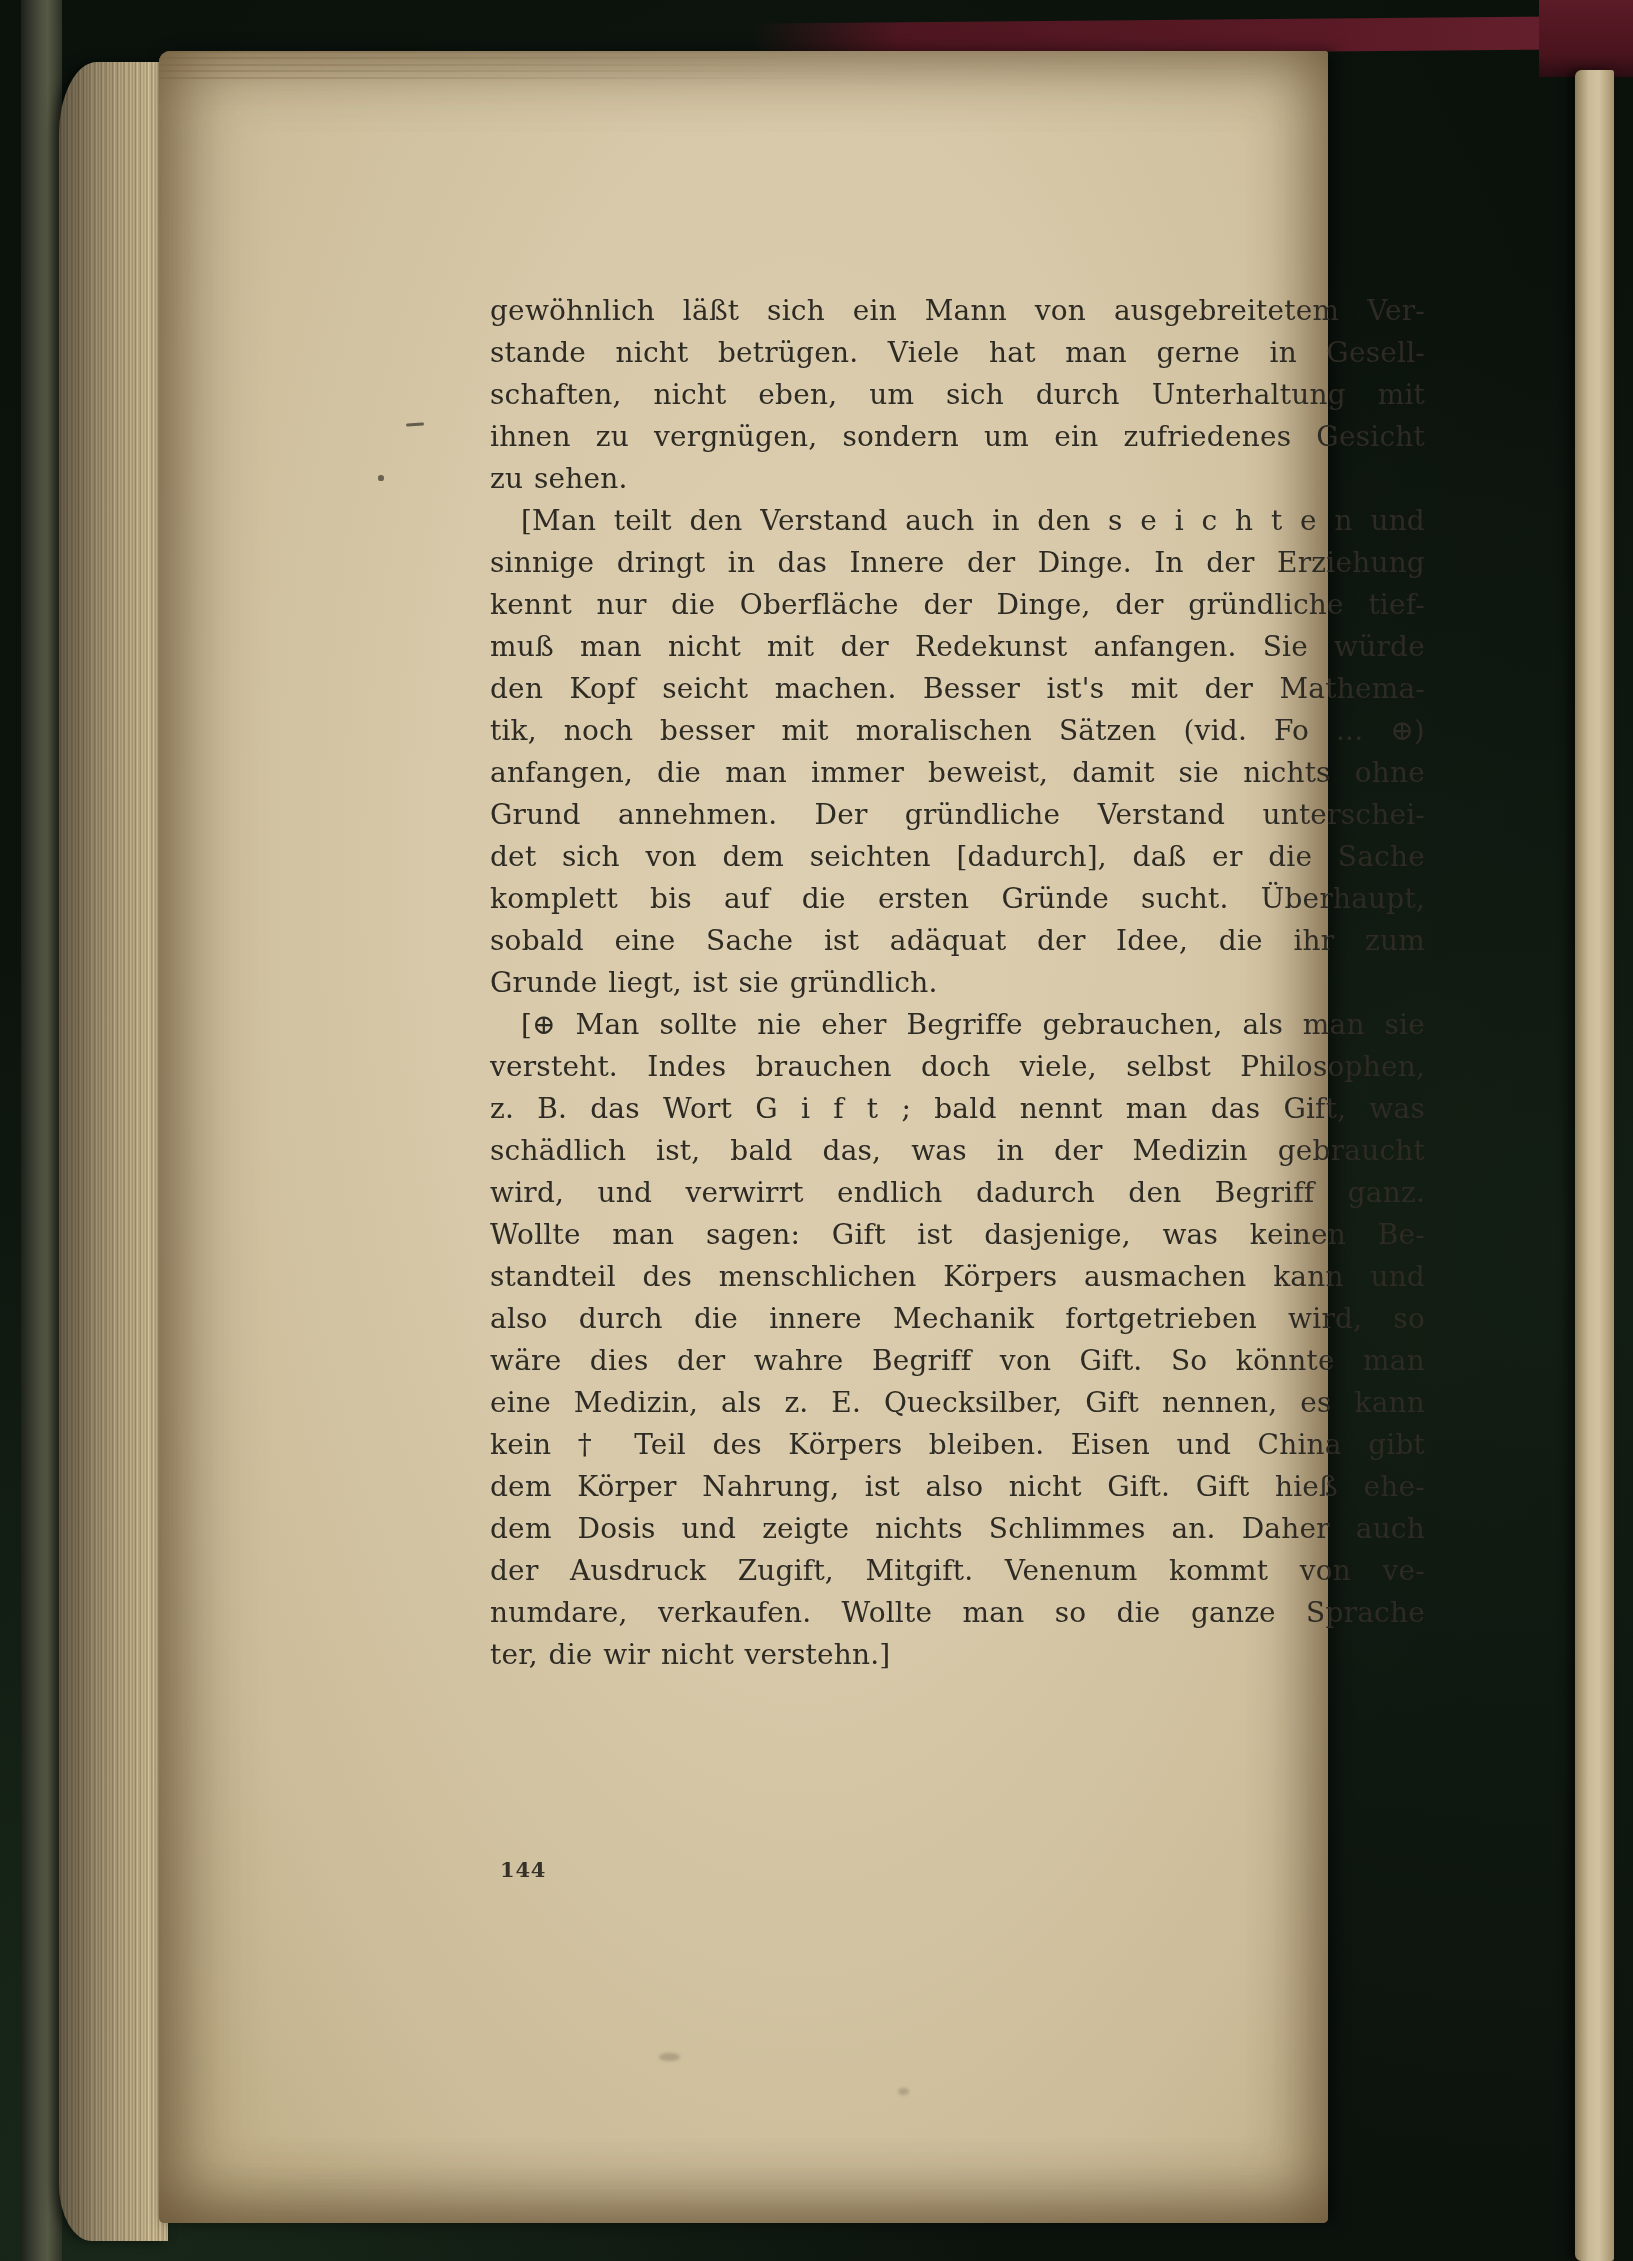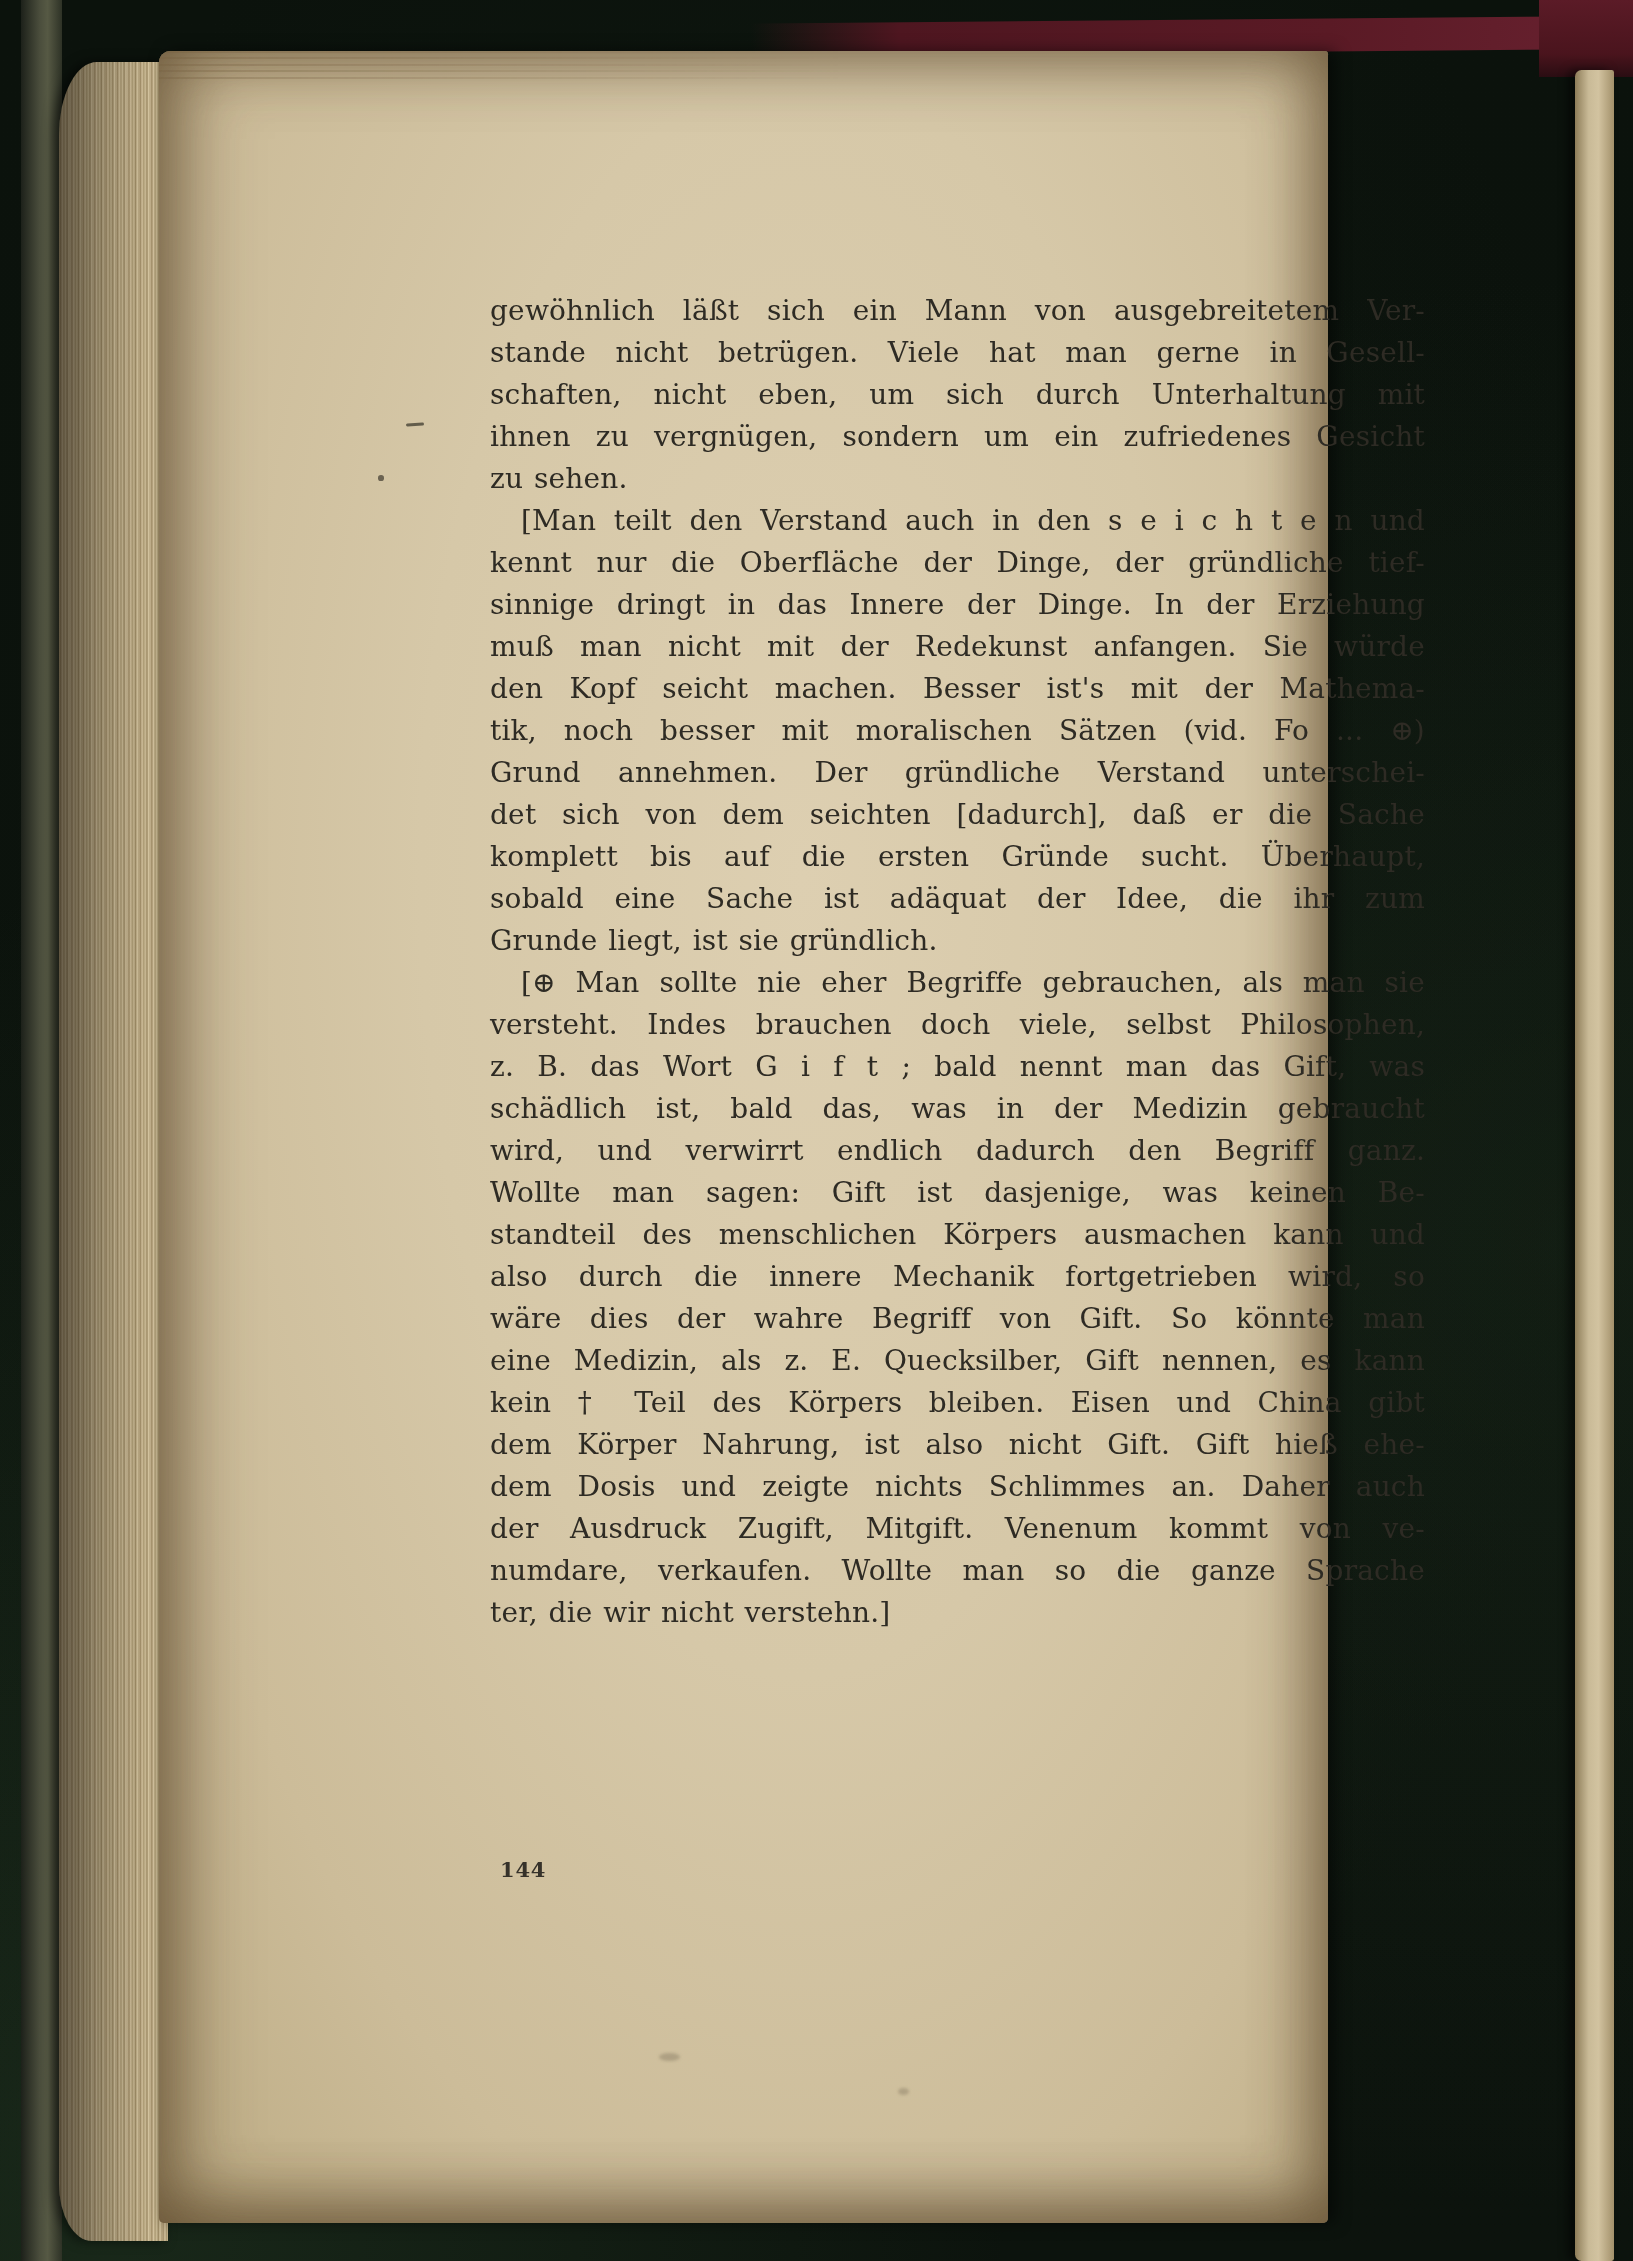--- a/index.html
+++ b/index.html
@@ -163,25 +163,26 @@
     <div class="text-block">
         <div class="para">
           <div class="line">gewöhnlich läßt sich ein Mann von ausgebreitetem Ver-</div>
           <div class="line">stande nicht betrügen. Viele hat man gerne in Gesell-</div>
           <div class="line">schaften, nicht eben, um sich durch Unterhaltung mit</div>
           <div class="line">ihnen zu vergnügen, sondern um ein zufriedenes Gesicht</div>
           <div class="line last">zu sehen.</div>
         </div>
         <div class="para">
           <div class="line indent">[Man teilt den Verstand auch in den s e i c h t e n und</div>
+          <div class="line">sinnige dringt in das Innere der Dinge. In der Erziehung</div>
           <div class="line">kennt nur die Oberfläche der Dinge, der gründliche tief-</div>
-          <div class="line">sinnige dringt in das Innere der Dinge. In der Erziehung</div>
           <div class="line">muß man nicht mit der Redekunst anfangen. Sie würde</div>
           <div class="line">den Kopf seicht machen. Besser ist's mit der Mathema-</div>
           <div class="line">tik, noch besser mit moralischen Sätzen (vid. Fo ... ⊕)</div>
+          <div class="line">anfangen, die man immer beweist, damit sie nichts ohne</div>
           <div class="line">Grund annehmen. Der gründliche Verstand unterschei-</div>
           <div class="line">det sich von dem seichten [dadurch], daß er die Sache</div>
           <div class="line">komplett bis auf die ersten Gründe sucht. Überhaupt,</div>
           <div class="line">sobald eine Sache ist adäquat der Idee, die ihr zum</div>
           <div class="line last">Grunde liegt, ist sie gründlich.</div>
         </div>
         <div class="para">
           <div class="line indent">[⊕ Man sollte nie eher Begriffe gebrauchen, als man sie</div>
           <div class="line">versteht. Indes brauchen doch viele, selbst Philosophen,</div>
           <div class="line">z. B. das Wort G i f t ; bald nennt man das Gift, was</div>

